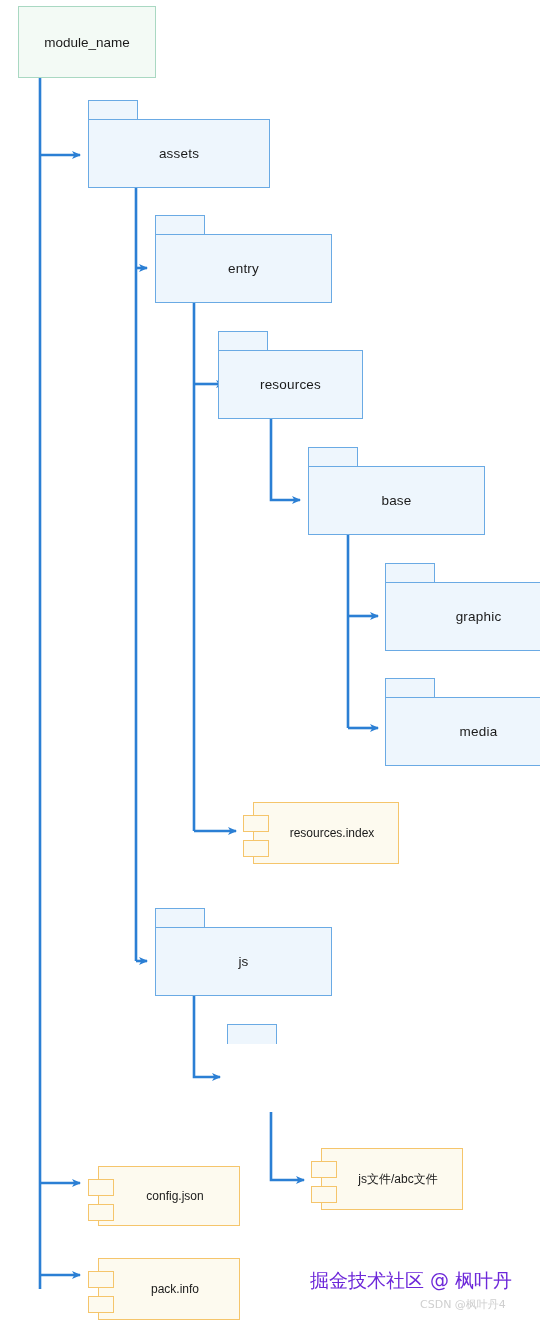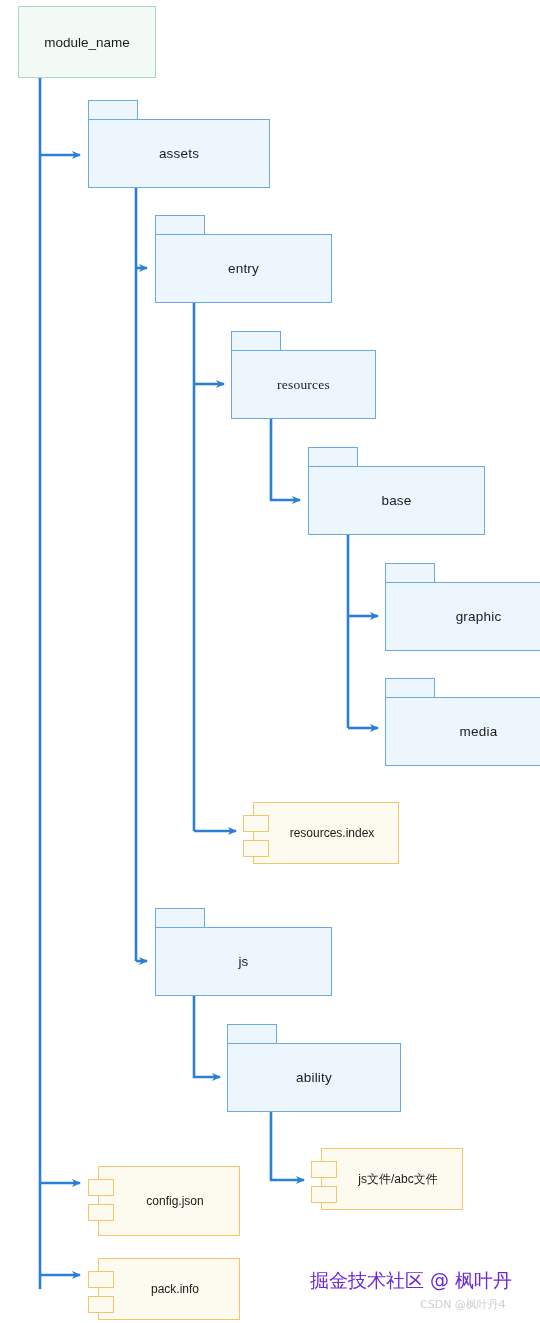--- a/index.html
+++ b/index.html
@@ -191,21 +191,21 @@
 
   <div class="node" style="left:155px; top:215px; width:155px; height:88px;">
     <div class="folder">
       <div class="tab"></div>
       <div class="body">
         <span class="label">entry</span>
       </div>
     </div>
   </div>
 
-  <div class="node" style="left:231px; top:331px; width:123px; height:88px;font-family:Liberation Serif, serif;">
+  <div class="node" style="left:218px; top:331px; width:123px; height:88px;">
     <div class="folder">
       <div class="tab"></div>
       <div class="body">
         <span class="label">resources</span>
       </div>
     </div>
   </div>
 
   <div class="node" style="left:308px; top:447px; width:155px; height:88px;">
     <div class="folder">
@@ -239,23 +239,20 @@
       <div class="tab"></div>
       <div class="body">
         <span class="label">js</span>
       </div>
     </div>
   </div>
 
   <div class="node" style="left:227px; top:1024px; width:152px; height:88px;">
     <div class="folder">
       <div class="tab"></div>
-      <div class="body">
-        <span class="label">ability</span>
-      </div>
     </div>
   </div>
 
   <div class="node" style="left:243px; top:802px; width:156px; height:62px;">
     <div class="component">
       <div class="cbody">
         <span class="clabel">resources.index</span>
       </div>
       <div class="lug top"></div>
       <div class="lug bot"></div>
@@ -265,21 +262,21 @@
   <div class="node" style="left:311px; top:1148px; width:152px; height:62px;">
     <div class="component">
       <div class="cbody">
         <span class="clabel">js文件/abc文件</span>
       </div>
       <div class="lug top"></div>
       <div class="lug bot"></div>
     </div>
   </div>
 
-  <div class="node" style="left:88px; top:1166px; width:152px; height:70px;">
+  <div class="node" style="left:88px; top:1166px; width:152px; height:60px;">
     <div class="component">
       <div class="cbody">
         <span class="clabel">config.json</span>
       </div>
       <div class="lug top"></div>
       <div class="lug bot"></div>
     </div>
   </div>
 
   <div class="node" style="left:88px; top:1258px; width:152px; height:62px;">

